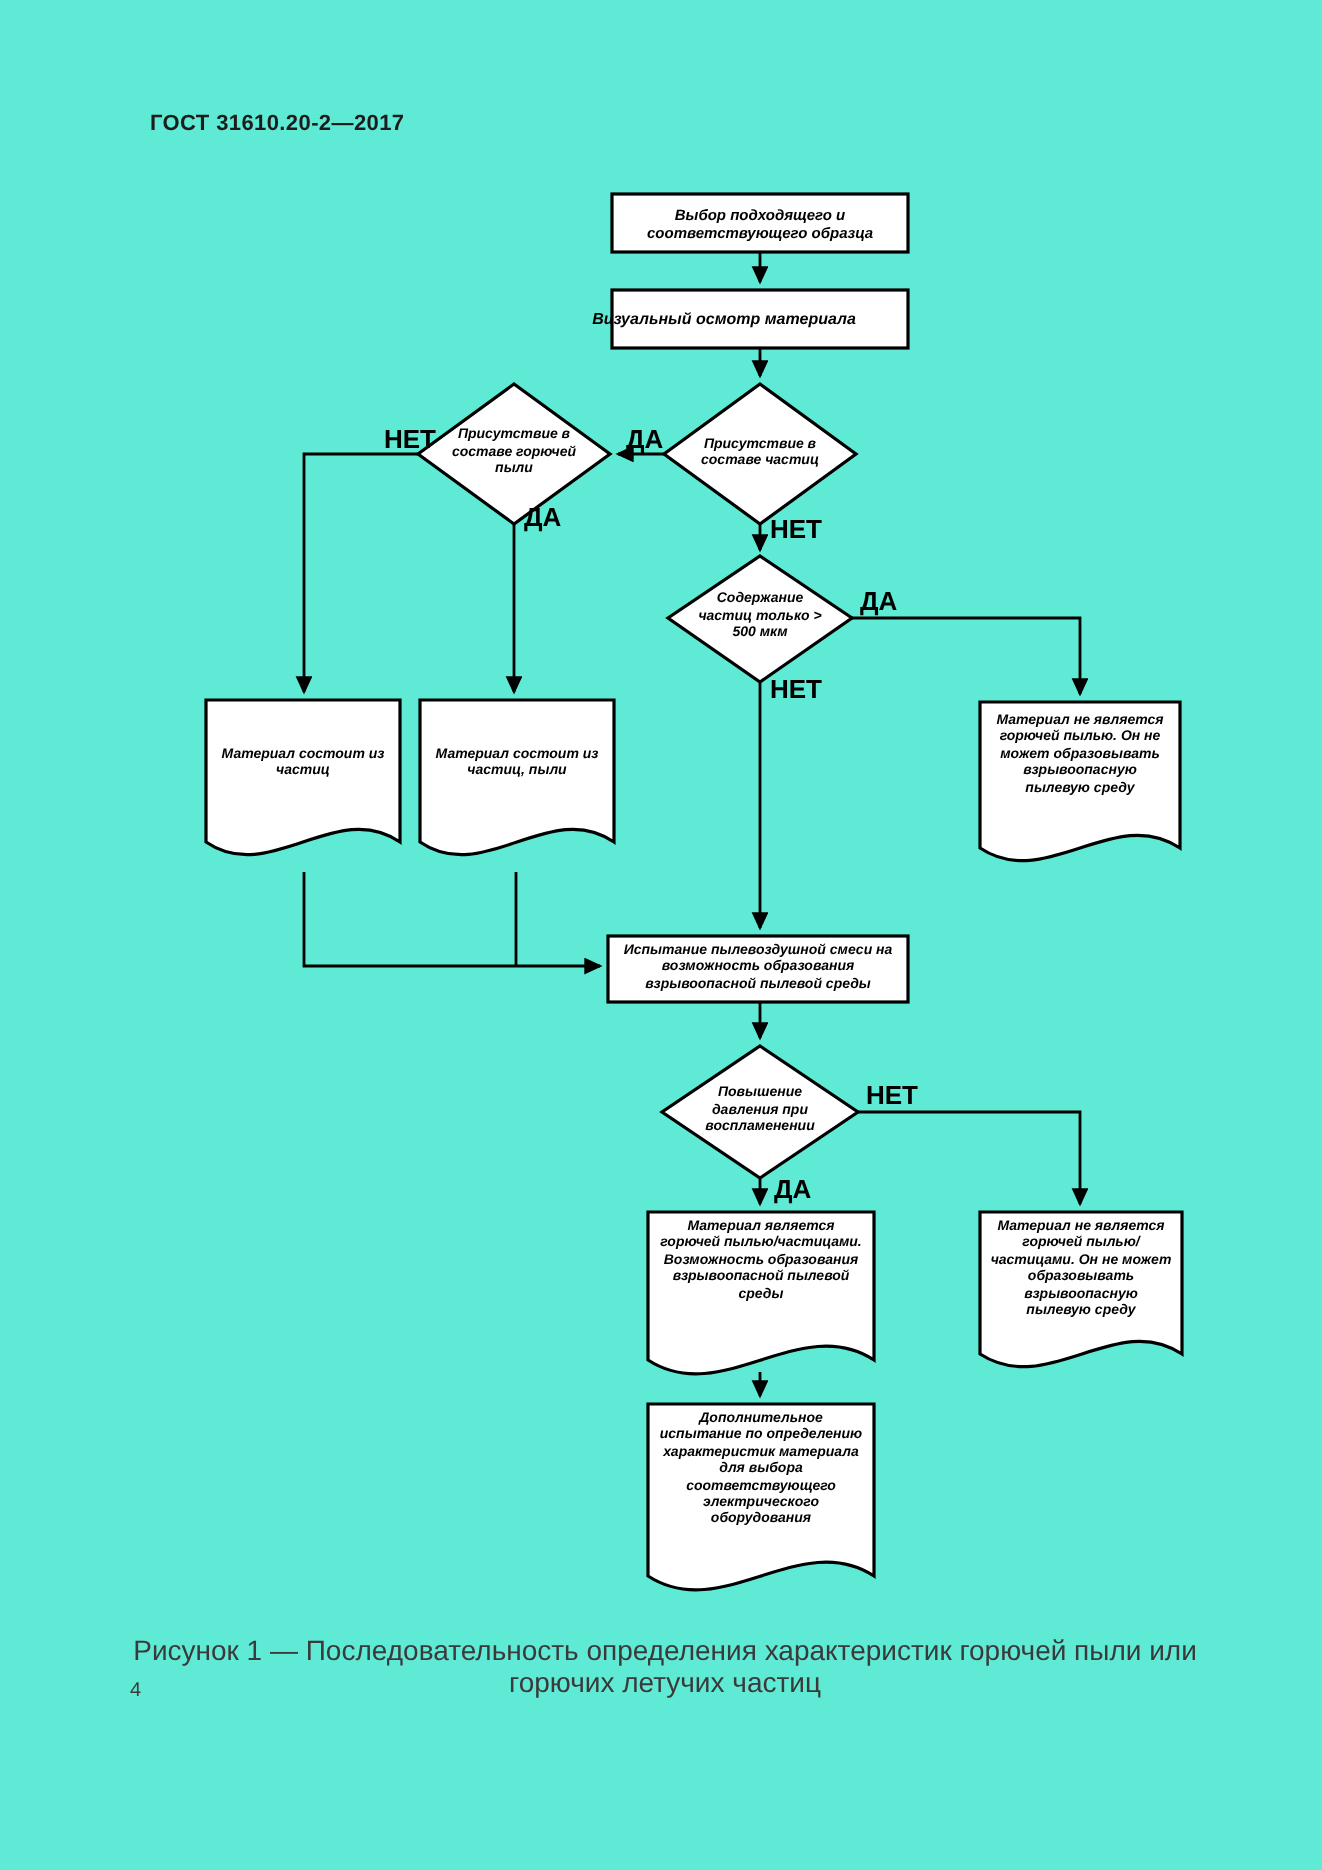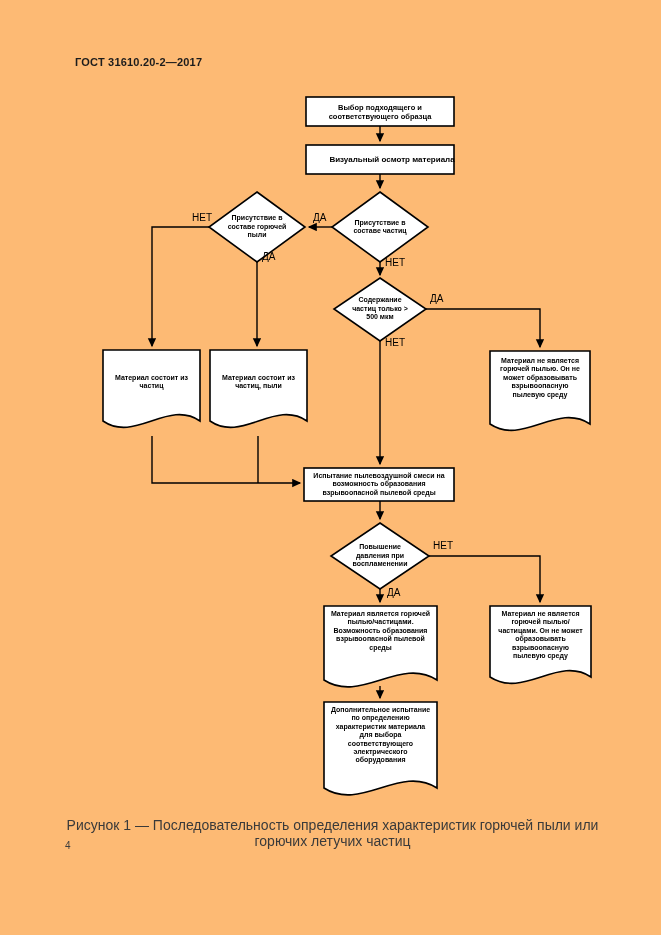--- a/index.html
+++ b/index.html
@@ -1,25 +1,25 @@
 <!DOCTYPE html>
 <html><head>
 <meta charset="utf-8">
 <style>
   html,body{margin:0;padding:0;background:#e8e8e8;}
-  .page{position:relative;width:661px;height:935px;background:#fdba74;overflow:hidden;
+  .page{position:relative;width:661px;height:935px;background:#5eead4;overflow:hidden;
         font-family:"Liberation Sans",sans-serif;color:#111;}
   .doc-header{position:absolute;left:75px;top:56px;font-size:11px;font-weight:bold;color:#1c1c1c;letter-spacing:.2px;}
   .page-number{position:absolute;left:65px;top:840px;font-size:10px;color:#3c3c3c;}
   .caption{position:absolute;left:60px;top:817px;width:545px;text-align:center;font-size:14px;color:#3a3a3a;}
   svg.chart{position:absolute;left:0;top:0;}
   .node-text{position:absolute;display:flex;align-items:center;justify-content:center;
-             text-align:center;font-weight:bold;font-size:7.5px;line-height:1.2;color:#000;}
+             text-align:center;font-weight:bold;font-size:7.5px;line-height:1.2;color:#000;font-style:italic;}
   .node-text.top{align-items:flex-start;}
-  .edge-label{position:absolute;font-weight:normal;font-size:10px;color:#000;}
+  .edge-label{position:absolute;font-weight:bold;font-size:13px;color:#000;}
 </style>
 </head>
 <body>
 
 <div class="page">
 
   <div class="doc-header">ГОСТ 31610.20-2—2017</div>
 
   <svg class="chart" width="661" height="935" viewBox="0 0 661 935">
     <defs>
@@ -61,21 +61,21 @@
 
       <polygon points="380,523 429,556 380,589 331,556"></polygon>
 
       <path d="M324,606 L437,606 L437,680 C400,656 361,704 324,680 Z"></path>
       <path d="M490,606 L591,606 L591,677 C558,655 524,699 490,677 Z"></path>
       <path d="M324,702 L437,702 L437,788 C400,764 361,812 324,788 Z"></path>
     </g>
   </svg>
 
   <div class="node-text" style="left:310px;top:99px;width:140px;height:25px;">Выбор подходящего и соответствующего образца</div>
-  <div class="node-text" style="left:322px;top:147px;width:140px;height:25px;font-size:8px;">Визуальный осмотр материала</div>
+  <div class="node-text" style="left:292px;top:147px;width:140px;height:25px;font-size:8px;">Визуальный осмотр материала</div>
   <div class="node-text" style="left:347px;top:204px;width:66px;height:46px;font-size:7px;">Присутствие в составе частиц</div>
   <div class="node-text" style="left:225px;top:199px;width:64px;height:56px;font-size:7px;">Присутствие в составе горючей пыли</div>
   <div class="node-text" style="left:347px;top:287px;width:66px;height:44px;font-size:7px;">Содержание частиц только &gt; 500 мкм</div>
   <div class="node-text top" style="left:495px;top:357px;width:90px;height:62px;font-size:7px;">Материал не является горючей пылью. Он не может образовывать взрывоопасную пылевую среду</div>
   <div class="node-text" style="left:108px;top:360px;width:87px;height:44px;font-size:7px;">Материал состоит из частиц</div>
   <div class="node-text" style="left:215px;top:360px;width:87px;height:44px;font-size:7px;">Материал состоит из частиц, пыли</div>
   <div class="node-text" style="left:308px;top:470px;width:142px;height:29px;font-size:7px;">Испытание пылевоздушной смеси на возможность образования взрывоопасной пылевой среды</div>
   <div class="node-text" style="left:346px;top:535px;width:68px;height:42px;font-size:7px;">Повышение давления при воспламенении</div>
   <div class="node-text top" style="left:329px;top:610px;width:103px;height:66px;font-size:7px;">Материал является горючей пылью/частицами. Возможность образования взрывоопасной пылевой среды</div>
   <div class="node-text top" style="left:495px;top:610px;width:91px;height:66px;font-size:7px;">Материал не является горючей пылью/частицами. Он не может образовывать взрывоопасную пылевую среду</div>

